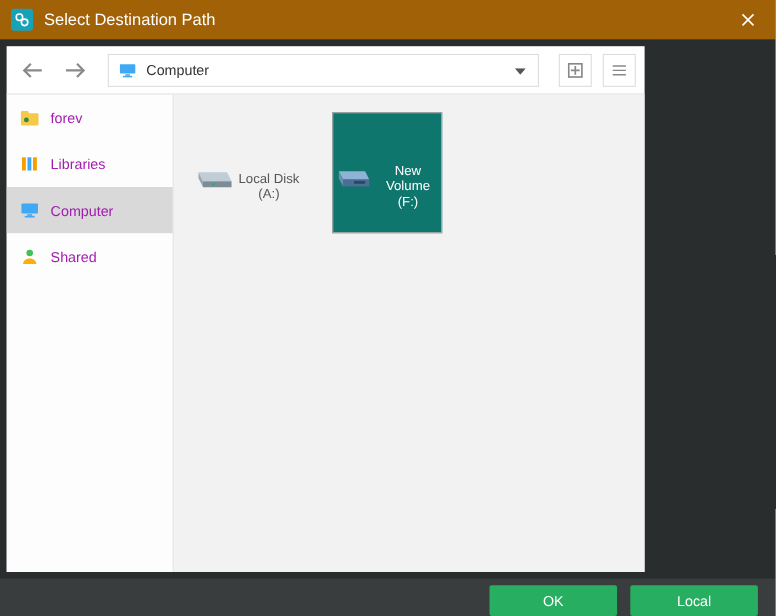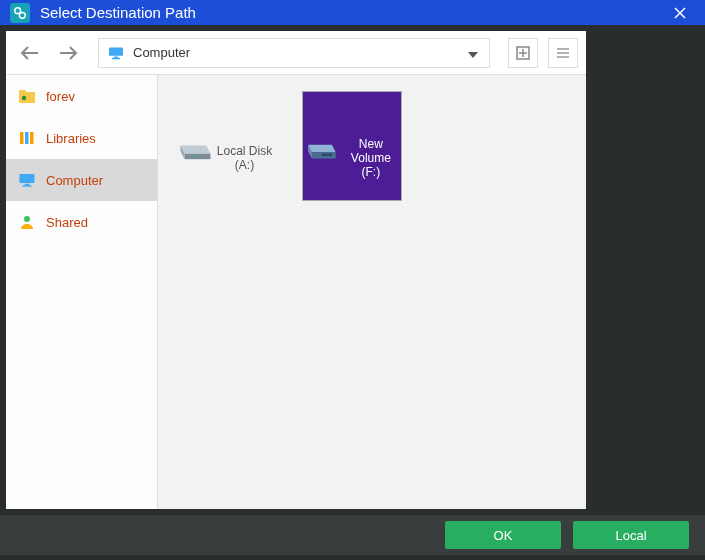--- a/index.html
+++ b/index.html
@@ -1,19 +1,19 @@
 <!DOCTYPE html>
 <html><head>
 <meta charset="utf-8">
 <style>
   * { box-sizing: border-box; margin: 0; padding: 0; font-family: "Segoe UI", Tahoma, sans-serif; }
   body { width: 705px; height: 560px; background: #2a2d2e; overflow: hidden; }
 
   
-  .title-bar { height: 25px; background: #1d4ed8; display: flex; align-items: center; padding: 0 10px; color: #fff; font-size: 15px; }
+  .title-bar { height: 36px; background: #a16207; display: flex; align-items: center; padding: 0 10px; color: #fff; font-size: 15px; }
   .title-bar .app-icon { width: 20px; height: 20px; background: #17a2b8; border-radius: 3px; display:flex; align-items:center; justify-content:center; margin-right: 10px;}
   .title-bar .spacer { flex: 1; }
   .title-bar .close-btn { width: 30px; height: 30px; display:flex; align-items:center; justify-content:center; cursor:pointer; color:#eee; font-size:16px;}
 
   
   .dialog-outer { background:#2a2d2e; padding:6px; }
   .dialog-body { width: 580px; height: 478px; background: #fff; display:flex; flex-direction:column; }
 
   
   .toolbar { height: 44px; border-bottom: 1px solid #e0e0e0; display:flex; align-items:center; padding: 0 8px; gap:6px; }
@@ -22,28 +22,28 @@
   .path-box { flex:1; margin:0 8px; height:30px; border:1px solid #ddd; display:flex; align-items:center; padding:0 8px; gap:8px; background:#fff;}
   .path-box .monitor-icon { width:18px; height:14px; }
   .path-text { font-size:13px; color:#333; flex:1;}
   .drop-caret { width:16px; text-align:center; color:#555; cursor:pointer;}
   .tool-btn { width:30px; height:30px; border:1px solid #ddd; display:flex; align-items:center; justify-content:center; color:#888; cursor:pointer; margin-left:4px;}
   .tool-btn svg { stroke:#888; }
 
   
   .split { flex:1; display:flex; overflow:hidden; }
   .sidebar { width:152px; border-right:1px solid #e0e0e0; background:#fdfdfd; }
-  .side-item { height:42px; display:flex; align-items:center; gap:10px; padding:0 12px; font-size:13px; color:#c2410c; cursor:pointer;}
+  .side-item { height:42px; display:flex; align-items:center; gap:10px; padding:0 12px; font-size:13px; color:#a21caf; cursor:pointer;}
   .side-item.selected { background:#d9d9d9; }
   .side-ico { width:18px; height:18px; display:flex; align-items:center; justify-content:center; }
 
   .content { flex:1; background:#f2f2f2; padding:16px; overflow:auto; }
   .grid { display:flex; flex-wrap:wrap; gap:28px 28px; align-content:flex-start;}
   .drive { width:100px; height:110px; display:flex; flex-direction:row; align-items:center; justify-content:flex-start; padding-top:10px; font-size:12px; color:#555; text-align:center; cursor:pointer; border:1px solid transparent; }
-  .drive.selected { background:#4c1d95; border:1px solid #aaa; color:#fff;}
+  .drive.selected { background:#0f766e; border:1px solid #aaa; color:#fff;}
   .drive .label { margin-top:14px; }
   .drive-shape { width:56px; height:36px; position:relative;}
 
   
   .footer { height: 40px; background:#3a3d3e; display:flex; align-items:center; justify-content:flex-end; padding:0 16px; gap:12px;}
   .btn { width:116px; height:28px; border:none; color:#fff; background:#27ae60; font-size:13px; cursor:pointer; border-radius:2px;}
 </style>
 </head>
 <body>
 

